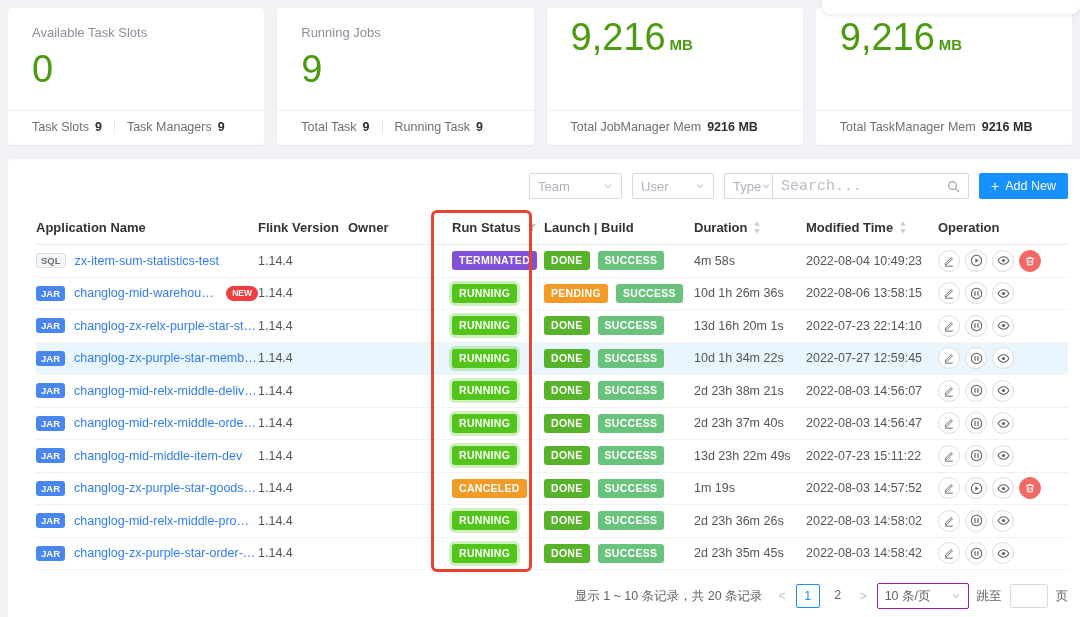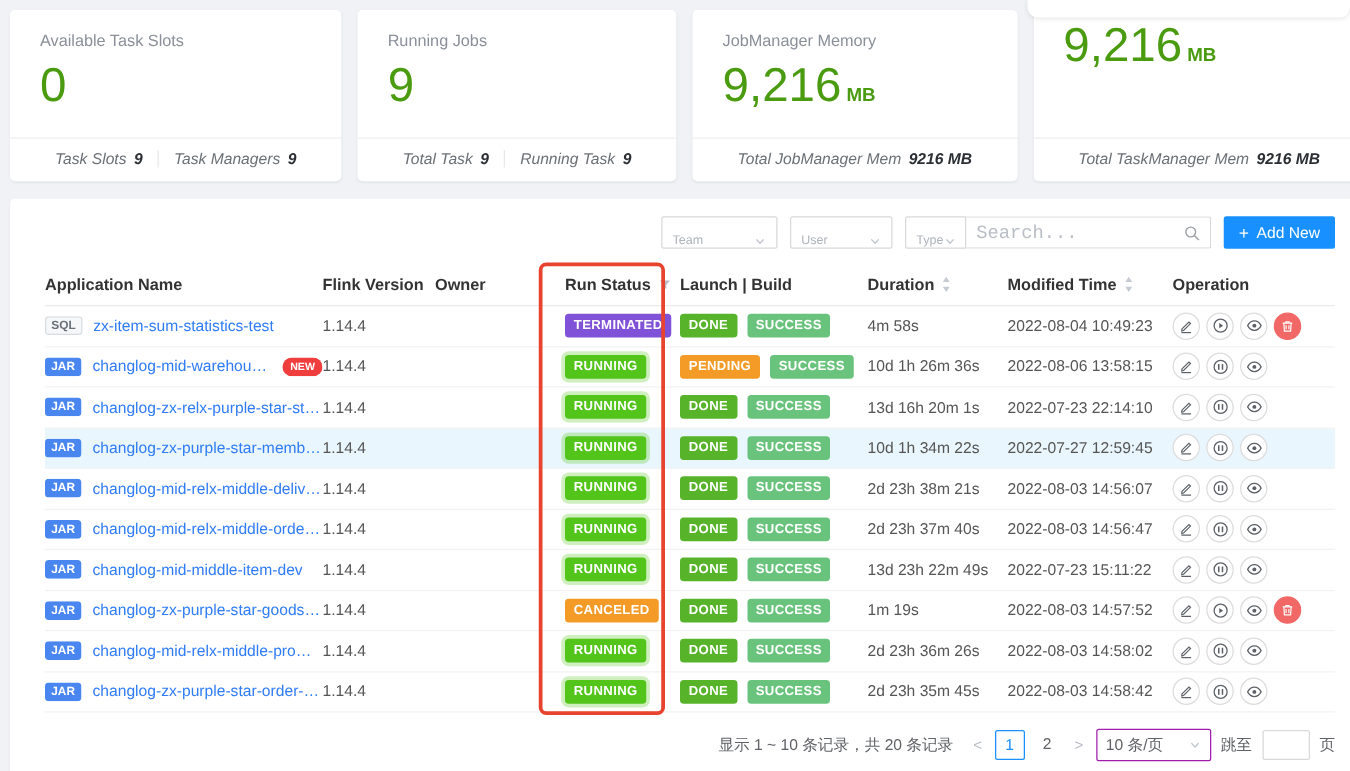--- a/index.html
+++ b/index.html
@@ -14,41 +14,41 @@
   .card {
     flex:1; height:137px; background:#fff; border-radius:4px;
     box-shadow:0 1px 2px rgba(0,0,0,.05);
     display:flex; flex-direction:column;
   }
   .card-title { padding:17px 24px 0; color:#8a8f99; font-size:13px; }
   .card-value { padding:8px 24px 0; color:var(--green); font-size:38px; font-weight:500; line-height:1.15; }
   .card-suffix { font-size:15px; font-weight:700; margin-left:4px; }
   .card-spacer { flex:1; }
   .card-footer {
-    border-top:1px solid #f0f0f0; padding:9px 36px 11px;
-    display:flex; align-items:center; font-size:12.5px; color:#6b7075; white-space:nowrap;font-style:italic;
+    border-top:1px solid #f0f0f0; padding:9px 24px 11px;
+    display:flex; align-items:center; font-size:12.5px; color:#6b7075; white-space:nowrap;
   }
   .stat-val { font-weight:700; color:#2b2f33; margin-left:6px; }
   .v-sep { width:1px; height:14px; background:#e8e8e8; margin:0 12px; }
   
   .top-overlay {
     position:absolute; top:0; right:0; width:258px; height:14px; background:#fff;
     border-radius:0 0 8px 8px; box-shadow:0 1px 4px rgba(0,0,0,.10); z-index:9;
   }
   
   .panel {
     margin:14px 0 0 8px; background:#fff; border-radius:4px 0 0 0;
     padding:14px 12px 14px 28px; min-height:470px;
     box-shadow:0 1px 2px rgba(0,0,0,.05);
   }
   .filter-bar { display:flex; justify-content:flex-end; align-items:center; gap:10px; height:26px; }
   .select {
     height:26px; border:1px solid #d9d9d9; border-radius:2px; background:#fff;
-    display:flex; align-items:flex-end; justify-content:space-between;
-    padding:0 8px; color:#aeb3ba; font-size:10px; cursor:pointer;
+    display:flex; align-items:center; justify-content:space-between;
+    padding:0 8px; color:#aeb3ba; font-size:13px; cursor:pointer;
   }
   .select .chev { color:#c0c4cc; display:flex; }
   .sel-team { width:93px; } .sel-user { width:82px; }
   .input-group { display:flex; height:26px; }
   .sel-type { width:49px; border-radius:2px 0 0 2px; gap:0; justify-content:flex-start; }
   .search-box {
     width:196px; height:26px; border:1px solid #d9d9d9; border-left:none; border-radius:0 2px 2px 0;
     display:flex; align-items:center; padding:0 8px;
   }
   .search-box input {
@@ -143,21 +143,20 @@
       <div class="card-spacer"></div>
       <div class="card-footer">
         <span>Total Task</span>
         <span class="stat-val">9</span>
         <span class="v-sep"></span>
         <span>Running Task</span>
         <span class="stat-val">9</span>
       </div>
     </div>
     <div class="card">
-      <div class="card-title">JobManager Memory</div>
       <div class="card-value">9,216<span class="card-suffix">MB</span></div>
       <div class="card-spacer"></div>
       <div class="card-footer">
         <span>Total JobManager Mem</span>
         <span class="stat-val">9216 MB</span>
       </div>
     </div>
     <div class="card">
       <div class="card-value">9,216<span class="card-suffix">MB</span></div>
       <div class="card-spacer"></div>

